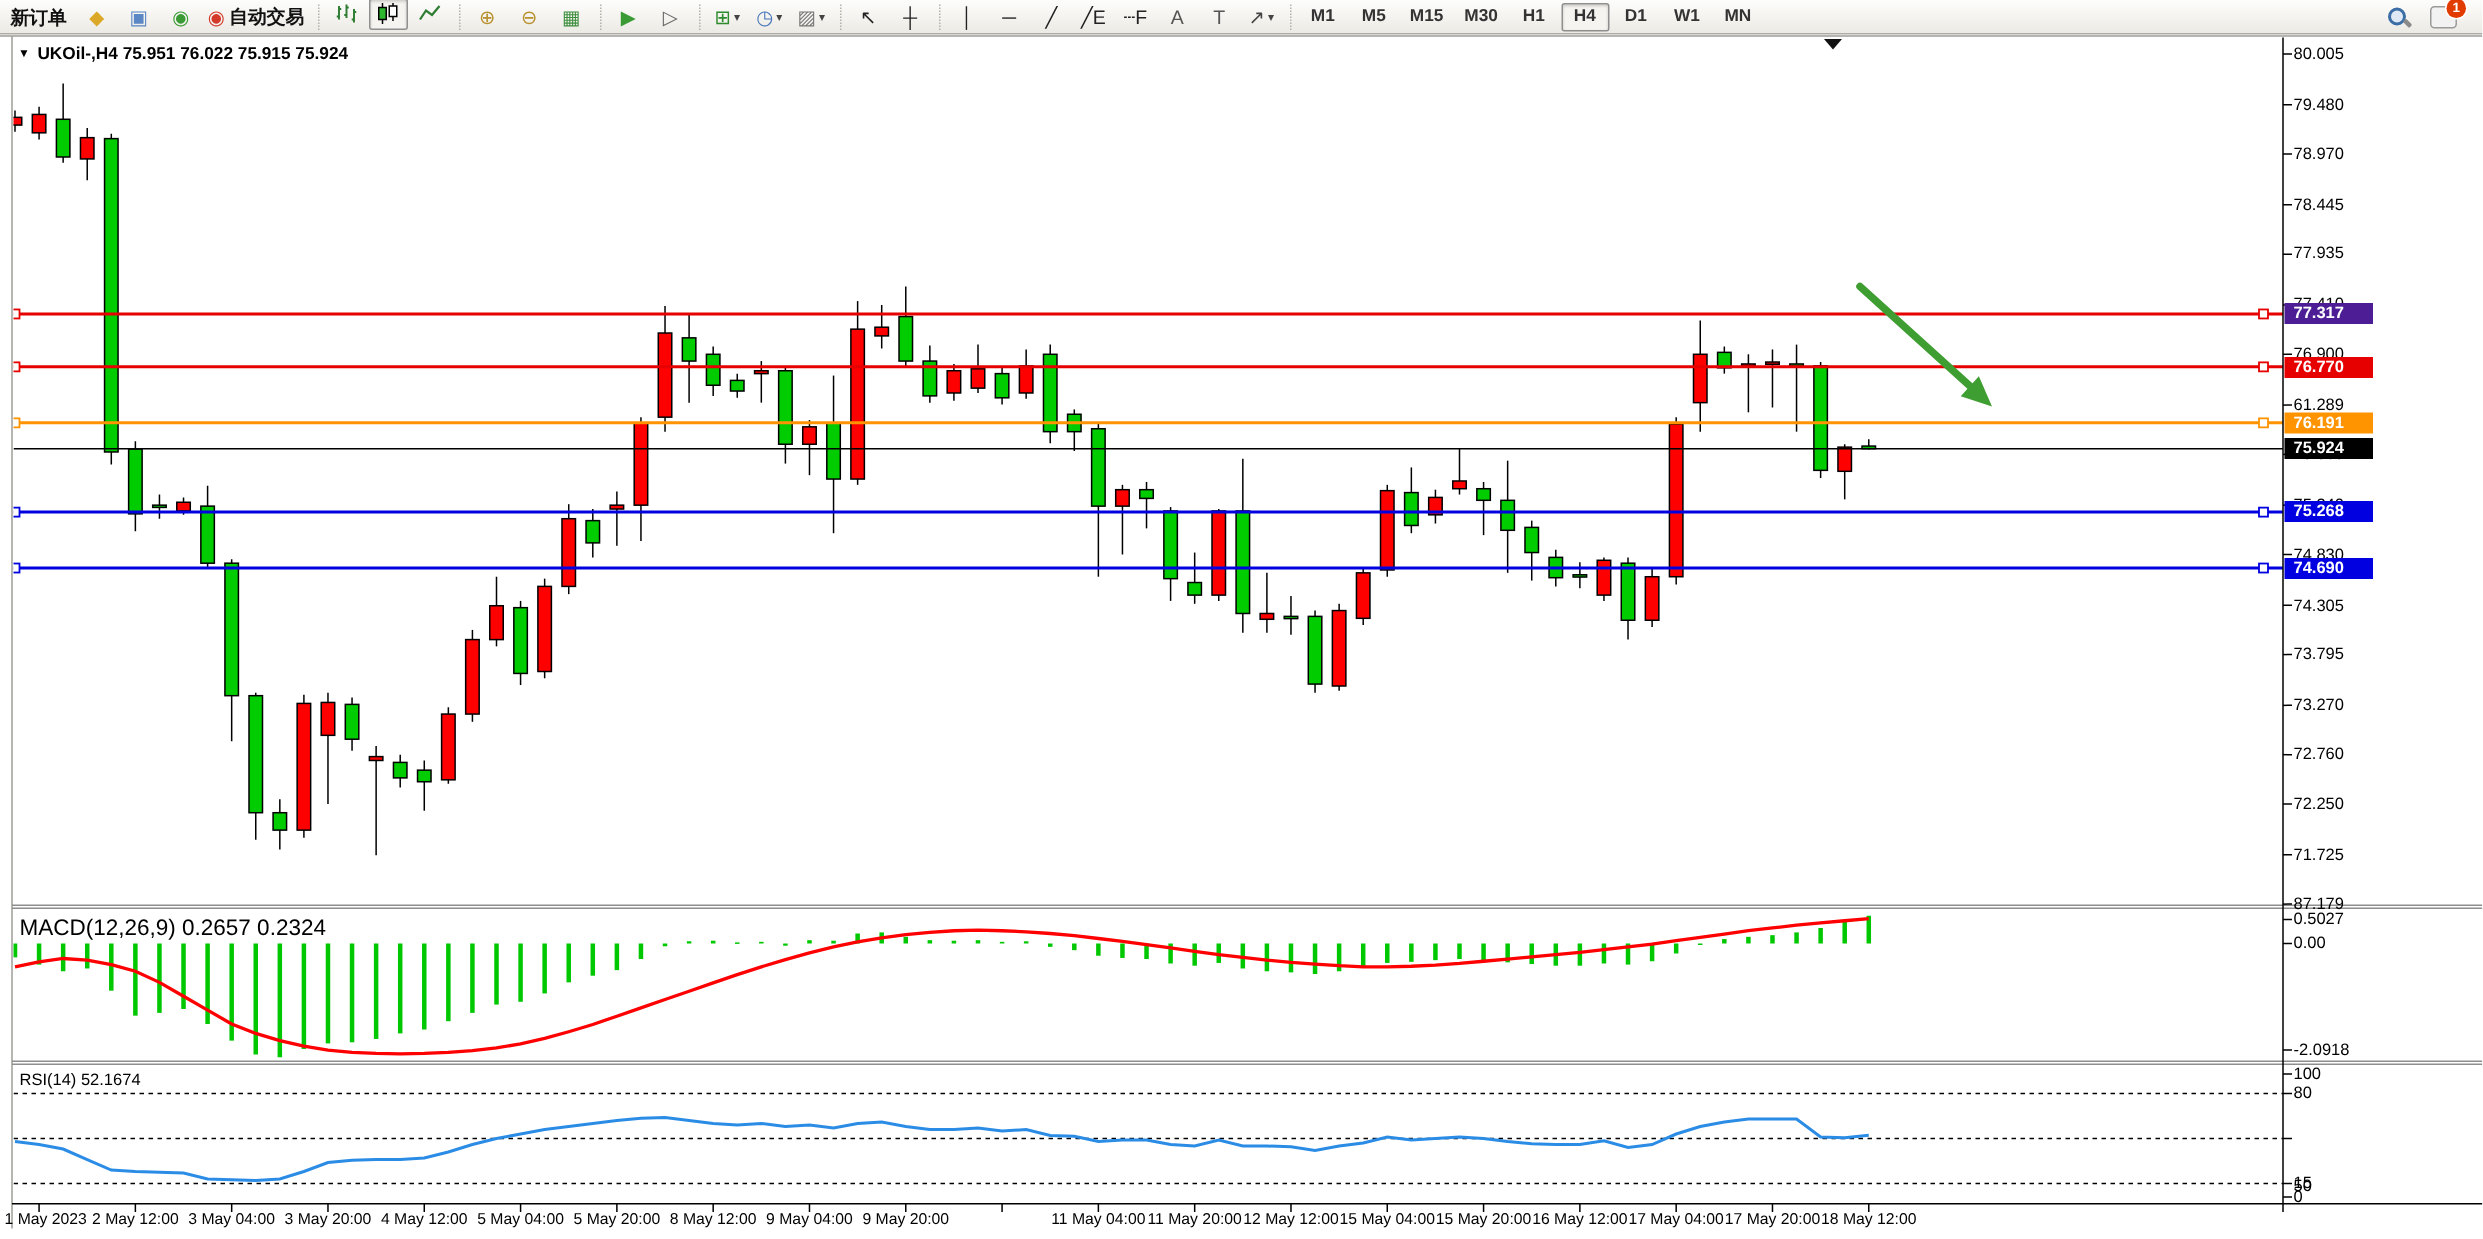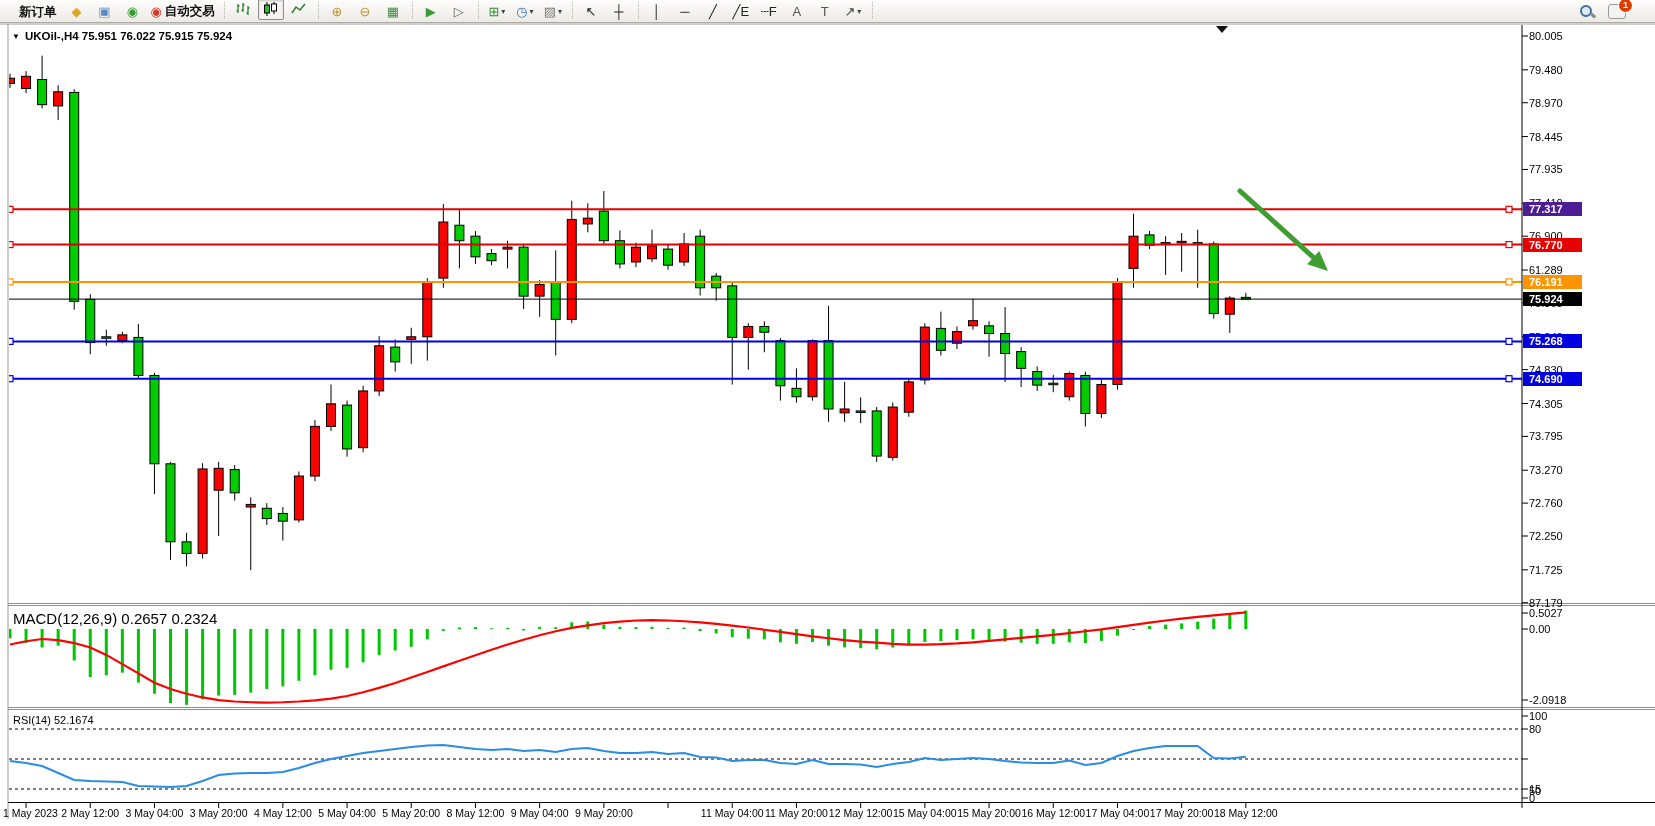--- a/index.html
+++ b/index.html
@@ -1,19 +1,19 @@
 <!DOCTYPE html>
 <html><head>
 <meta charset="utf-8">
 <style>
   html,body{margin:0;padding:0;background:#fff;width:1655px;height:826px;overflow:hidden;
     font-family:"Liberation Sans",sans-serif;-webkit-font-smoothing:antialiased;position:relative}
   #toolbar{position:absolute;left:0;top:0;width:1655px;height:23px;box-sizing:border-box;
     background:linear-gradient(#fdfdfc,#eceae4);border-bottom:1px solid #aeaca6;
-    display:flex;align-items:center;padding:0 13px;z-index:5}
+    display:flex;align-items:center;padding:0 1px;z-index:5}
   .tb-btn{height:19px;min-width:20px;display:inline-flex;align-items:center;justify-content:center;
     font-size:13px;line-height:19px;border:1px solid transparent;border-radius:2px;margin:0 1px;color:#333;cursor:default;padding:0 2px;white-space:nowrap}
   .tb-btn.active{border-color:#8f8f8f;background:#f5f4f0;box-shadow:inset 0 1px 2px rgba(0,0,0,.18)}
   .tb-text{font-size:12.5px;color:#111;padding:0 4px;font-weight:bold}
   .tb-lab{font-size:12.5px;color:#111;margin-left:3px;font-weight:bold}
   .tb-sep{width:6px;height:17px;border-left:1px dotted #b3b1a9;margin:0 4px 0 5px}
   .tf{font-size:11.5px;font-weight:bold;color:#333;padding:0 5px;height:17px}
   .caret{font-size:8px;color:#444;margin-left:2px}
   #tb-right{margin-left:auto;display:flex;align-items:center;gap:14px;padding-right:16px}
   .lens{position:relative;width:15px;height:15px;display:inline-block}
@@ -106,20 +106,21 @@
       </span><span class="tb-btn">
         <span style="color: rgb(34, 34, 34);">┄F</span>
       </span><span class="tb-btn">
         <span style="color: rgb(85, 85, 85);">A</span>
       </span><span class="tb-btn">
         <span style="color: rgb(85, 85, 85);">T</span>
       </span><span class="tb-btn">
         <span style="color: rgb(68, 68, 68);">↗</span>
         <span class="caret">▾</span>
       </span><span class="tb-sep"></span></span>
+  <span id="tb-tf"><span class="tb-btn tf">M1</span><span class="tb-btn tf">M5</span><span class="tb-btn tf">M15</span><span class="tb-btn tf">M30</span><span class="tb-btn tf">H1</span><span class="tb-btn tf active">H4</span><span class="tb-btn tf">D1</span><span class="tb-btn tf">W1</span><span class="tb-btn tf">MN</span></span>
   <span id="tb-right">
     <span class="lens"></span>
     <span class="bubble">
         <i class="badge">1</i>
       </span>
   </span>
 </div>
 
 <div id="chart-window">
   <svg id="svg" width="1655" height="803">

